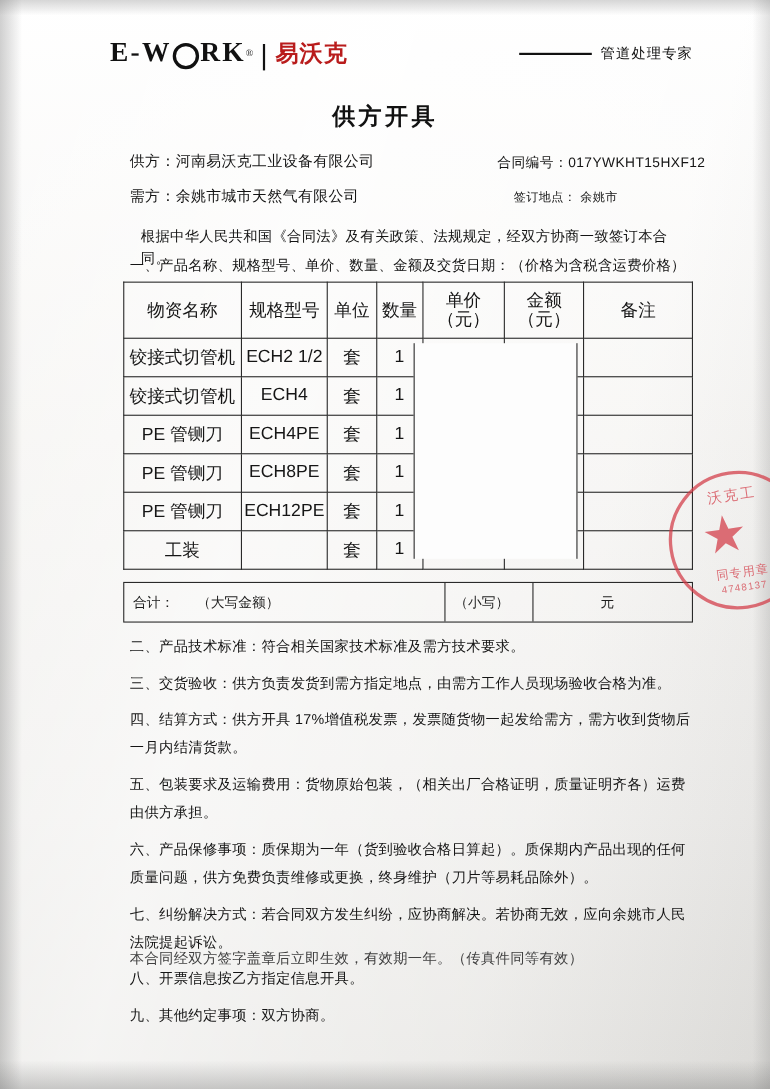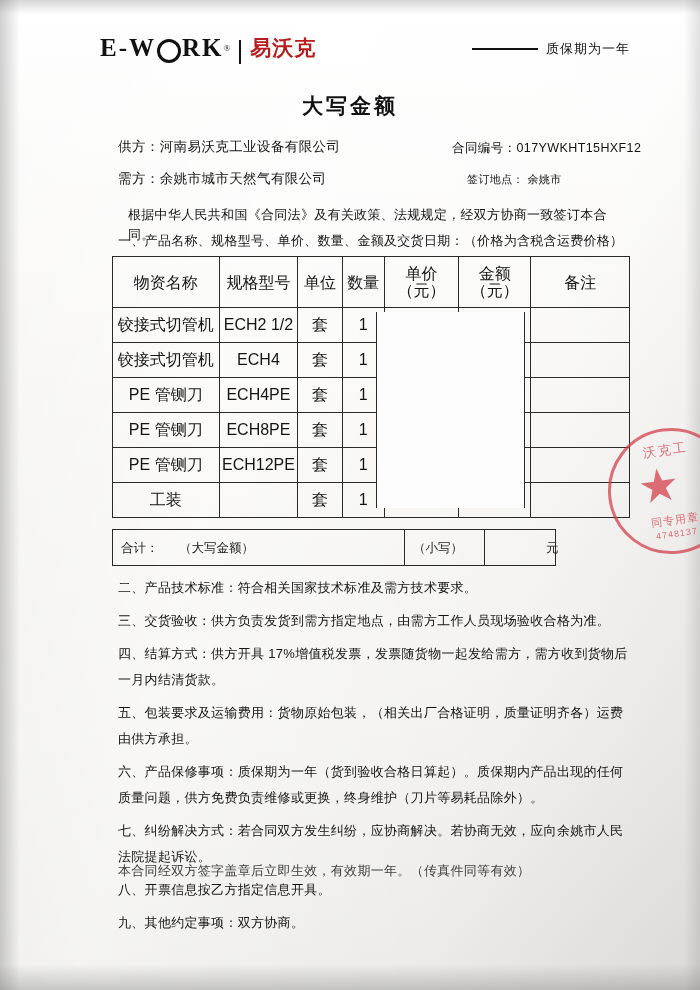--- a/index.html
+++ b/index.html
@@ -194,21 +194,21 @@
     width: 147px;
     height: 196px;
     background: #fdfdfd;
     border-left: 1px solid #2a2a2a;
     border-right: 1px solid #2a2a2a;
   }
 
   .total-row {
     position: absolute;
     left: 112px; top: 529px;
-    width: 444px;
+    width: 518px;
     height: 37px;
     border: 1px solid #2a2a2a;
     box-sizing: border-box;
   }
   .total-label { position: absolute; left: 8px; top: 10px; font-size: 12.5px;}
   .total-upper { position: absolute; left: 66px; top: 10px; font-size: 12.5px;}
   .total-lower { position: absolute; left: 300px; top: 10px; font-size: 12.5px;}
   .total-yuan  { position: absolute; left: 433px; top: 10px; font-size: 12.5px;}
   .tot-div1 { position: absolute; left: 291px; top: 0; width: 1px; height: 35px; background:#2a2a2a;}
   .tot-div2 { position: absolute; left: 371px; top: 0; width: 1px; height: 35px; background:#2a2a2a;}
@@ -299,25 +299,25 @@
       <div class="logo">
         <span class="logo-text">E-W</span>
           <span class="logo-ring"></span>
           <span class="logo-text">RK</span>
           <span class="logo-reg">®</span>
         <span class="logo-sep"></span>
         <span class="logo-cn">易沃克</span>
       </div>
       <div class="slogan">
         <span class="slogan-line"></span>
-        <span class="slogan-text">质保期为一年</span>
+        <span class="slogan-text">管道处理专家</span>
       </div>
     </div>
 
-    <div class="doc-title">大写金额</div>
+    <div class="doc-title">供方开具</div>
 
     <div class="party-row p-supplier">供方：河南易沃克工业设备有限公司</div>
     <div class="party-row p-contract">合同编号：017YWKHT15HXF12</div>
     <div class="party-row p-buyer">需方：余姚市城市天然气有限公司</div>
     <div class="party-row p-place">签订地点： 余姚市</div>
 
     <div class="para intro">根据中华人民共和国《合同法》及有关政策、法规规定，经双方协商一致签订本合同。</div>
     <div class="para clause1">一、产品名称、规格型号、单价、数量、金额及交货日期：（价格为含税含运费价格）</div>
 
     <table class="tbl">

